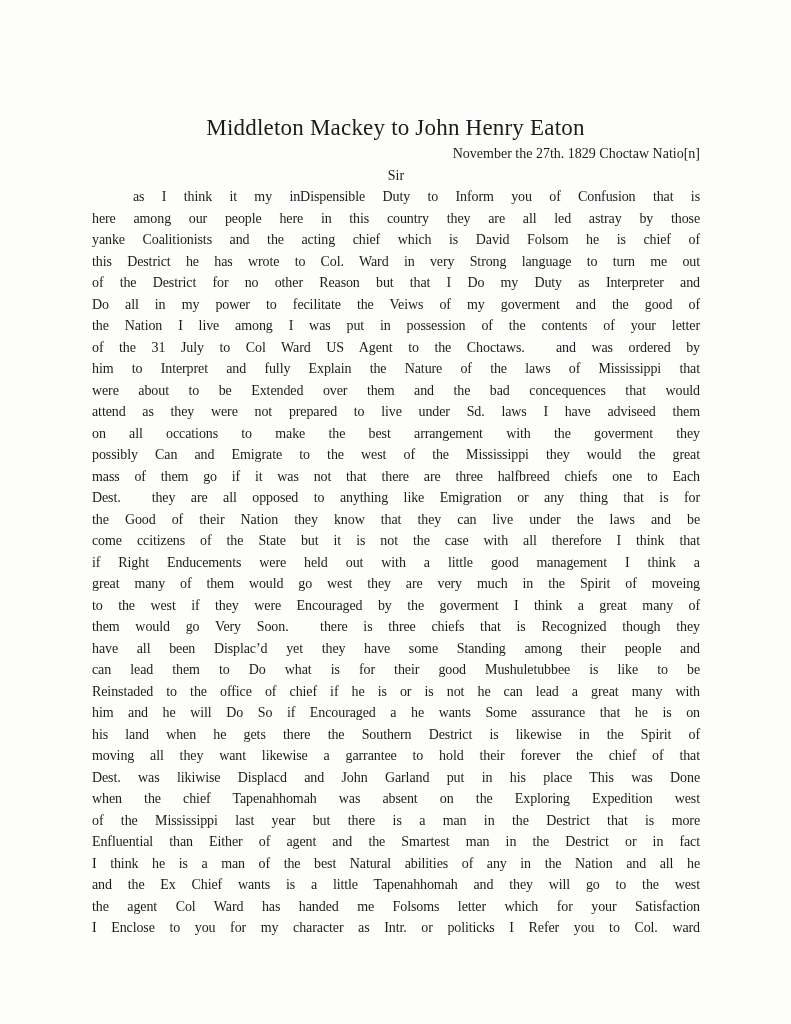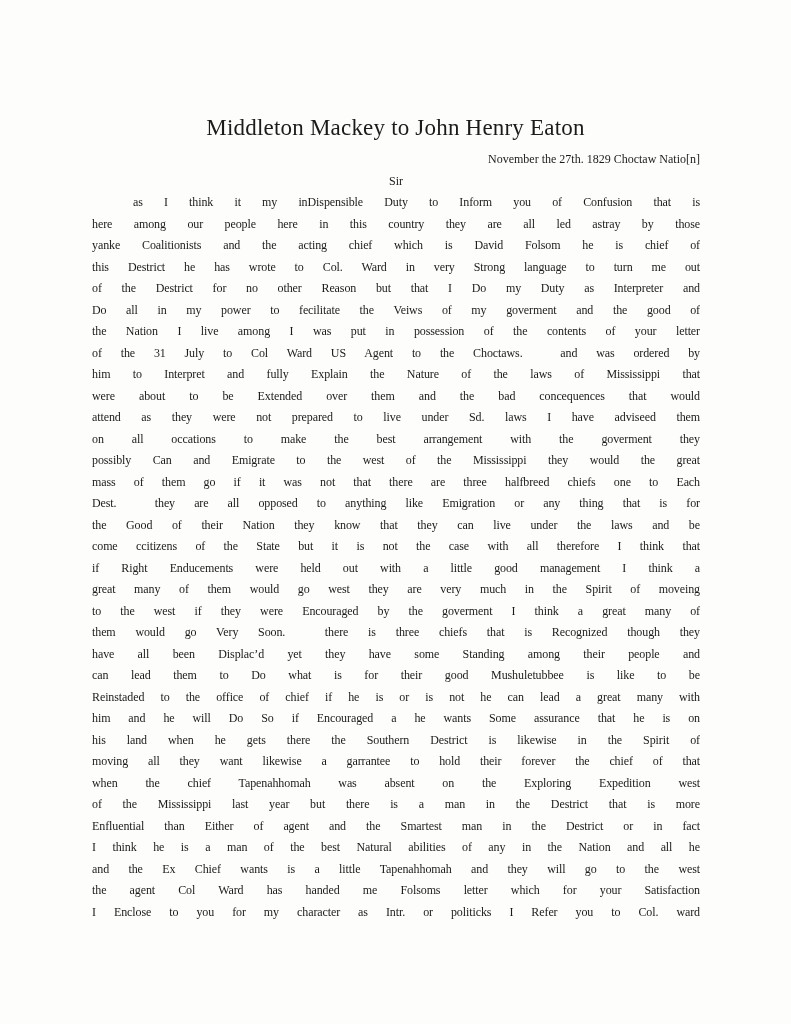--- a/index.html
+++ b/index.html
@@ -23,23 +23,23 @@
     width: 791px;
     text-align: center;
     font-size: 23px;
     line-height: 1.2;
     letter-spacing: 0.2px;
     margin-top: 22px;
   }
   .content {
     position: absolute;
     left: 92px;
-    top: 149px;
+    top: 143px;
     width: 608px;
-    font-size: 12px;
+    font-size: 14px;
   }
   .dateline {
     text-align: right;
     line-height: 21.5px;
   }
   .salutation {
     text-align: center;
     line-height: 21.5px;
   }
   .letter-body .line {
@@ -82,20 +82,21 @@
         <div class="line">if Right Enducements were held out with a little good management I think a</div>
         <div class="line">great many of them would go west they are very much in the Spirit of moveing</div>
         <div class="line">to the west if they were Encouraged by the goverment I think a great many of</div>
         <div class="line">them would go Very Soon.&nbsp; there is three chiefs that is Recognized though they</div>
         <div class="line">have all been Displac’d yet they have some Standing among their people and</div>
         <div class="line">can lead them to Do what is for their good Mushuletubbee is like to be</div>
         <div class="line">Reinstaded to the office of chief if he is or is not he can lead a great many with</div>
         <div class="line">him and he will Do So if Encouraged a he wants Some assurance that he is on</div>
         <div class="line">his land when he gets there the Southern Destrict is likewise in the Spirit of</div>
         <div class="line">moving all they want likewise a garrantee to hold their forever the chief of that</div>
+        <div class="line">Dest. was likiwise Displacd and John Garland put in his place This was Done</div>
         <div class="line">when the chief Tapenahhomah was absent on the Exploring Expedition west</div>
         <div class="line">of the Mississippi last year but there is a man in the Destrict that is more</div>
         <div class="line">Enfluential than Either of agent and the Smartest man in the Destrict or in fact</div>
         <div class="line">I think he is a man of the best Natural abilities of any in the Nation and all he</div>
         <div class="line">and the Ex Chief wants is a little Tapenahhomah and they will go to the west</div>
         <div class="line">the agent Col Ward has handed me Folsoms letter which for your Satisfaction</div>
         <div class="line">I Enclose to you for my character as Intr. or politicks I Refer you to Col. ward</div>
       </div>
   </div>
 </div>

